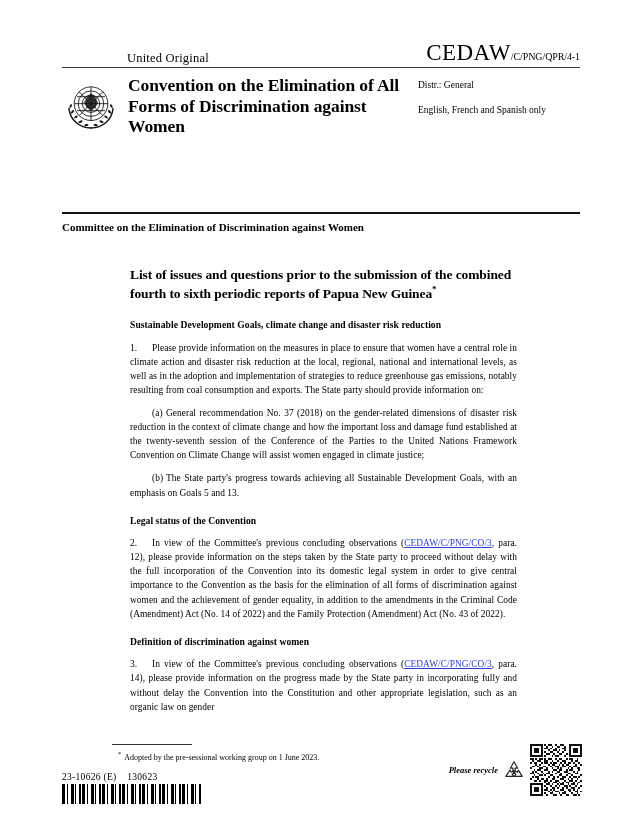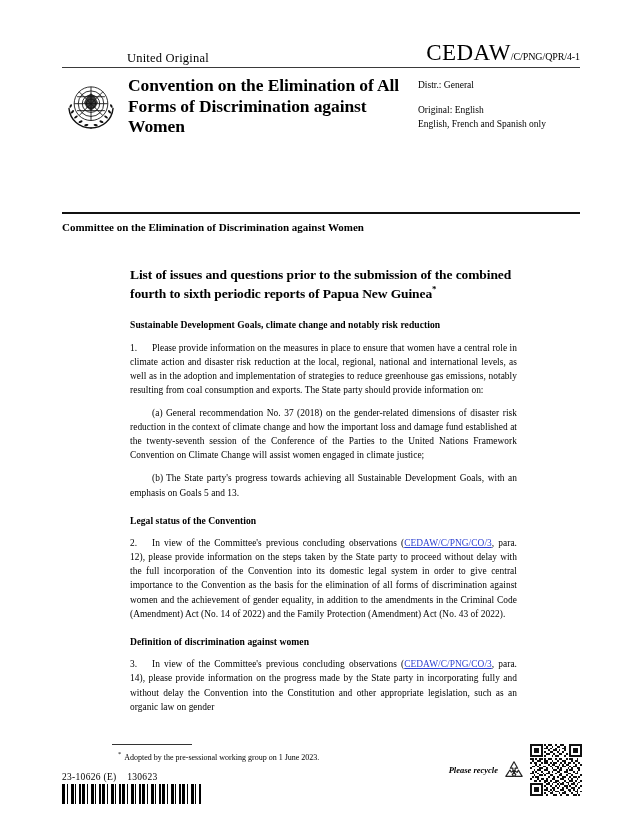--- a/index.html
+++ b/index.html
@@ -280,36 +280,35 @@
 
       <div class="doc-title-cell">
         <div class="doc-title">Convention on the Elimination of All Forms of Discrimination against Women</div>
       </div>
 
       <div class="distr-cell">
         <div class="distr-block">
           <div>Distr.: General</div>
         </div>
         <div>
-          <div>Original: English</div>
           <div>English, French and Spanish only</div>
         </div>
       </div>
 
     </div>
   </div>
 
   <div class="rule-thick"></div>
   <div class="committee">Committee on the Elimination of Discrimination against Women</div>
 
   <div class="main">
 
     <h1 class="main-title"><span>List of issues and questions prior to the submission of the combined fourth to sixth periodic reports of Papua New Guinea</span><span class="fn-star">*</span></h1>
 
-    <h2 class="section">Sustainable Development Goals, climate change and notably risk reduction</h2>
+    <h2 class="section">Sustainable Development Goals, climate change and disaster risk reduction</h2>
 
     <p class="para"><span class="num">1.</span><span>Please provide information on the measures in place to ensure that women have a central role in climate action and disaster risk reduction at the local, regional, national and international levels, as well as in the adoption and implementation of strategies to reduce greenhouse gas emissions, notably resulting from coal consumption and exports. The State party should provide information on:</span></p>
 
     <p class="para lettered"><span class="num">(a)</span><span>General recommendation No. 37 (2018) on the gender-related dimensions of disaster risk reduction in the context of climate change and how the important loss and damage fund established at the twenty-seventh session of the Conference of the Parties to the United Nations Framework Convention on Climate Change will assist women engaged in climate justice;</span></p>
 
     <p class="para lettered"><span class="num">(b)</span><span>The State party's progress towards achieving all Sustainable Development Goals, with an emphasis on Goals 5 and 13.</span></p>
 
     <h2 class="section spaced">Legal status of the Convention</h2>
 
     <p class="para"><span class="num">2.</span><span>In view of the Committee's previous concluding observations (</span><a class="link" href="#">CEDAW/C/PNG/CO/3</a><span>, para. 12), please provide information on the steps taken by the State party to proceed without delay with the full incorporation of the Convention into its domestic legal system in order to give central importance to the Convention as the basis for the elimination of all forms of discrimination against women and the achievement of gender equality, in addition to the amendments in the Criminal Code (Amendment) Act (No. 14 of 2022) and the Family Protection (Amendment) Act (No. 43 of 2022).</span></p>

